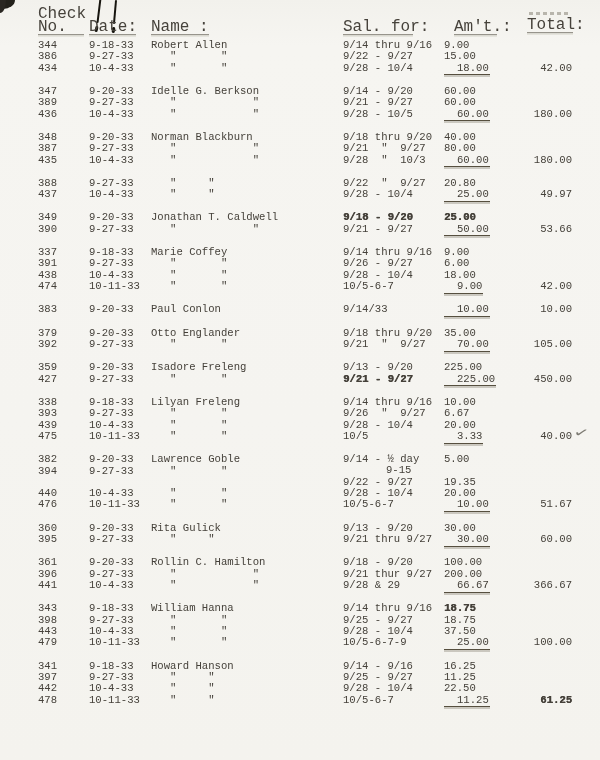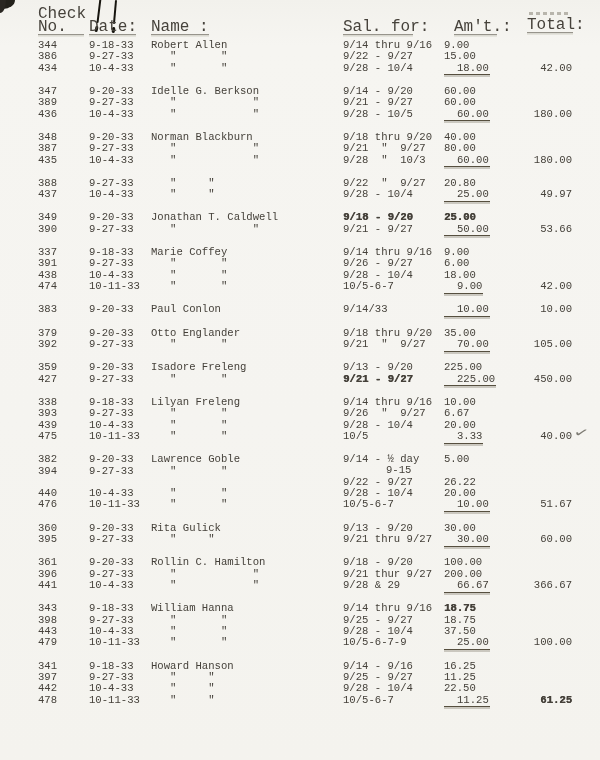--- a/index.html
+++ b/index.html
@@ -320,21 +320,21 @@
     <span class="c col-name">Lawrence Goble</span>
     <span class="c col-sal"><span class="sal-text">9/14 - ½ day</span></span>
     <span class="c col-amt"><span class="amt-text">5.00</span></span>
     <span class="c col-tot"><span class="tot-text"></span></span>
   </div>
         <div class="row tall shift-amt">
     <span class="c col-check">394</span>
     <span class="c col-date">9-27-33</span>
     <span class="c col-name">   "       "</span>
     <span class="c col-sal"><span class="annot">9-15</span><span class="sal-text">9/22 - 9/27</span></span>
-    <span class="c col-amt"><span class="amt-text">26.22</span></span>
+    <span class="c col-amt"><span class="amt-text">19.35</span></span>
     <span class="c col-tot"><span class="tot-text"></span></span>
   </div>
         <div class="row">
     <span class="c col-check">440</span>
     <span class="c col-date">10-4-33</span>
     <span class="c col-name">   "       "</span>
     <span class="c col-sal"><span class="sal-text">9/28 - 10/4</span></span>
     <span class="c col-amt"><span class="amt-text">20.00</span></span>
     <span class="c col-tot"><span class="tot-text"></span></span>
   </div>

